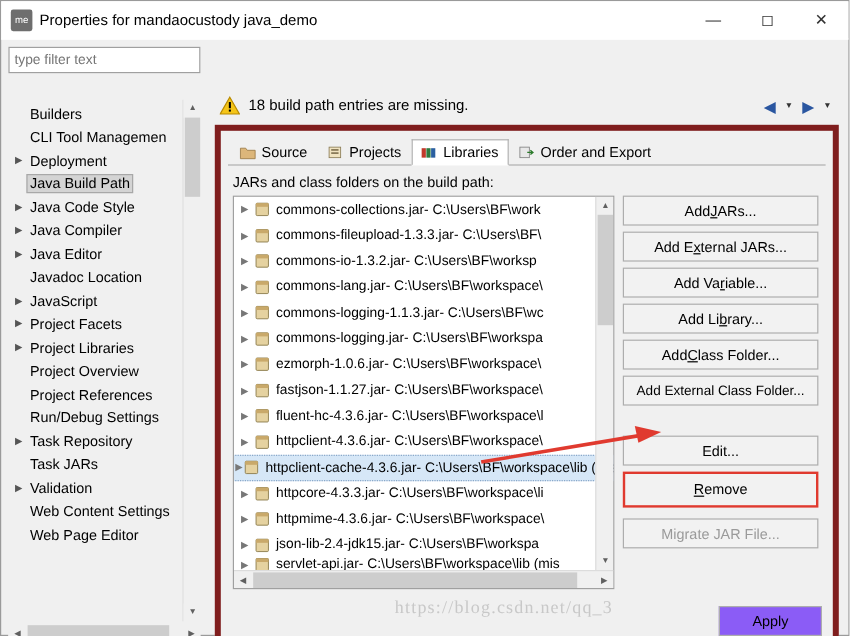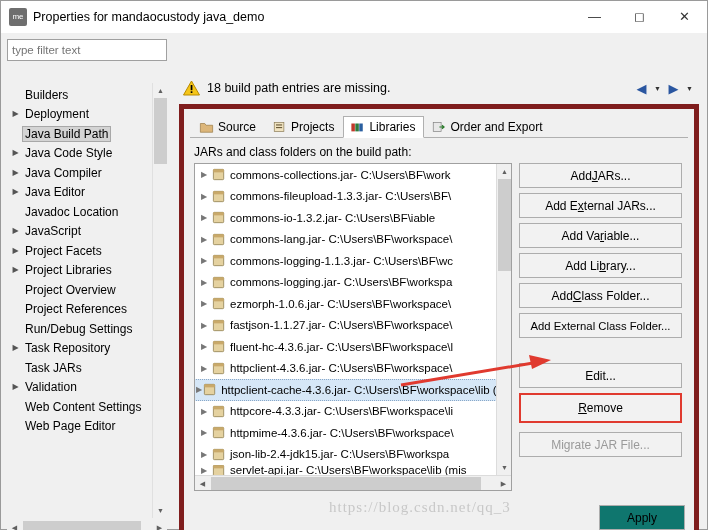--- a/index.html
+++ b/index.html
@@ -148,21 +148,21 @@
     height:25px; border:1px solid #adadad; background:#f2f2f2; font-size:12px;
     display:flex; align-items:center; justify-content:center;
     font-family:"Liberation Sans",sans-serif; color:#000;
   }
   .btn.disabled { color:#9a9a9a; }
   .btn.highlight { border:2px solid #e03a2f; background:#f2f2f2; height:30px; }
   .btn u { text-decoration:underline; }
 
   .apply-row { display:flex; justify-content:flex-end; padding:6px 9px 0 0; }
   .apply-btn {
-    width:86px; height:25px; border:1px solid #adadad; background:#0f766e;
+    width:86px; height:25px; border:1px solid #adadad; background:#8b5cf6;
     display:flex; align-items:center; justify-content:center; font-size:12px;
   }
 
   
   .footer {
     height:46px; display:flex; align-items:center; justify-content:flex-end;
     padding-right:12px; gap:9px; position:relative; flex:none;
   }
   .help-icon {
     position:absolute; left:10px; top:6px; width:26px; height:26px; border-radius:50%;
@@ -204,20 +204,24 @@
 
     <div class="left-panel">
       <input class="filter-box" value="" placeholder="type filter text" style="">
       <div class="tree-wrap">
         <div class="tree">
           <div class="tree-item">
             <span class="arrow"></span>
             <span class="lbl">Builders</span>
           </div>
           <div class="tree-item">
+            <span class="arrow"></span>
+            <span class="lbl">CLI Tool Managemen</span>
+          </div>
+          <div class="tree-item">
             <span class="arrow">▶</span>
             <span class="lbl">Deployment</span>
           </div>
           <div class="tree-item selected">
             <span class="arrow"></span>
             <span class="lbl">Java Build Path</span>
           </div>
           <div class="tree-item">
             <span class="arrow">▶</span>
             <span class="lbl">Java Code Style</span>
@@ -369,21 +373,21 @@
                   <span>commons-fileupload-1.3.3.jar</span>
                   <span> - C:\Users\BF\</span>
                 </div>
                 <div class="jar-row">
                   <span class="arrow">▶</span>
                   <svg class="jico" viewBox="0 0 16 16">
                       <rect x="2" y="2.5" width="11" height="11" rx="1" fill="#e5d2a0" stroke="#8a7a4a" stroke-width="0.8"></rect>
                       <rect x="2" y="2.5" width="11" height="3.2" fill="#c9a96a"></rect>
                     </svg>
                   <span>commons-io-1.3.2.jar</span>
-                  <span> - C:\Users\BF\iable</span>
+                  <span> - C:\Users\BF\worksp</span>
                 </div>
                 <div class="jar-row">
                   <span class="arrow">▶</span>
                   <svg class="jico" viewBox="0 0 16 16">
                       <rect x="2" y="2.5" width="11" height="11" rx="1" fill="#e5d2a0" stroke="#8a7a4a" stroke-width="0.8"></rect>
                       <rect x="2" y="2.5" width="11" height="3.2" fill="#c9a96a"></rect>
                     </svg>
                   <span>commons-lang.jar</span>
                   <span> - C:\Users\BF\workspace\</span>
                 </div>

